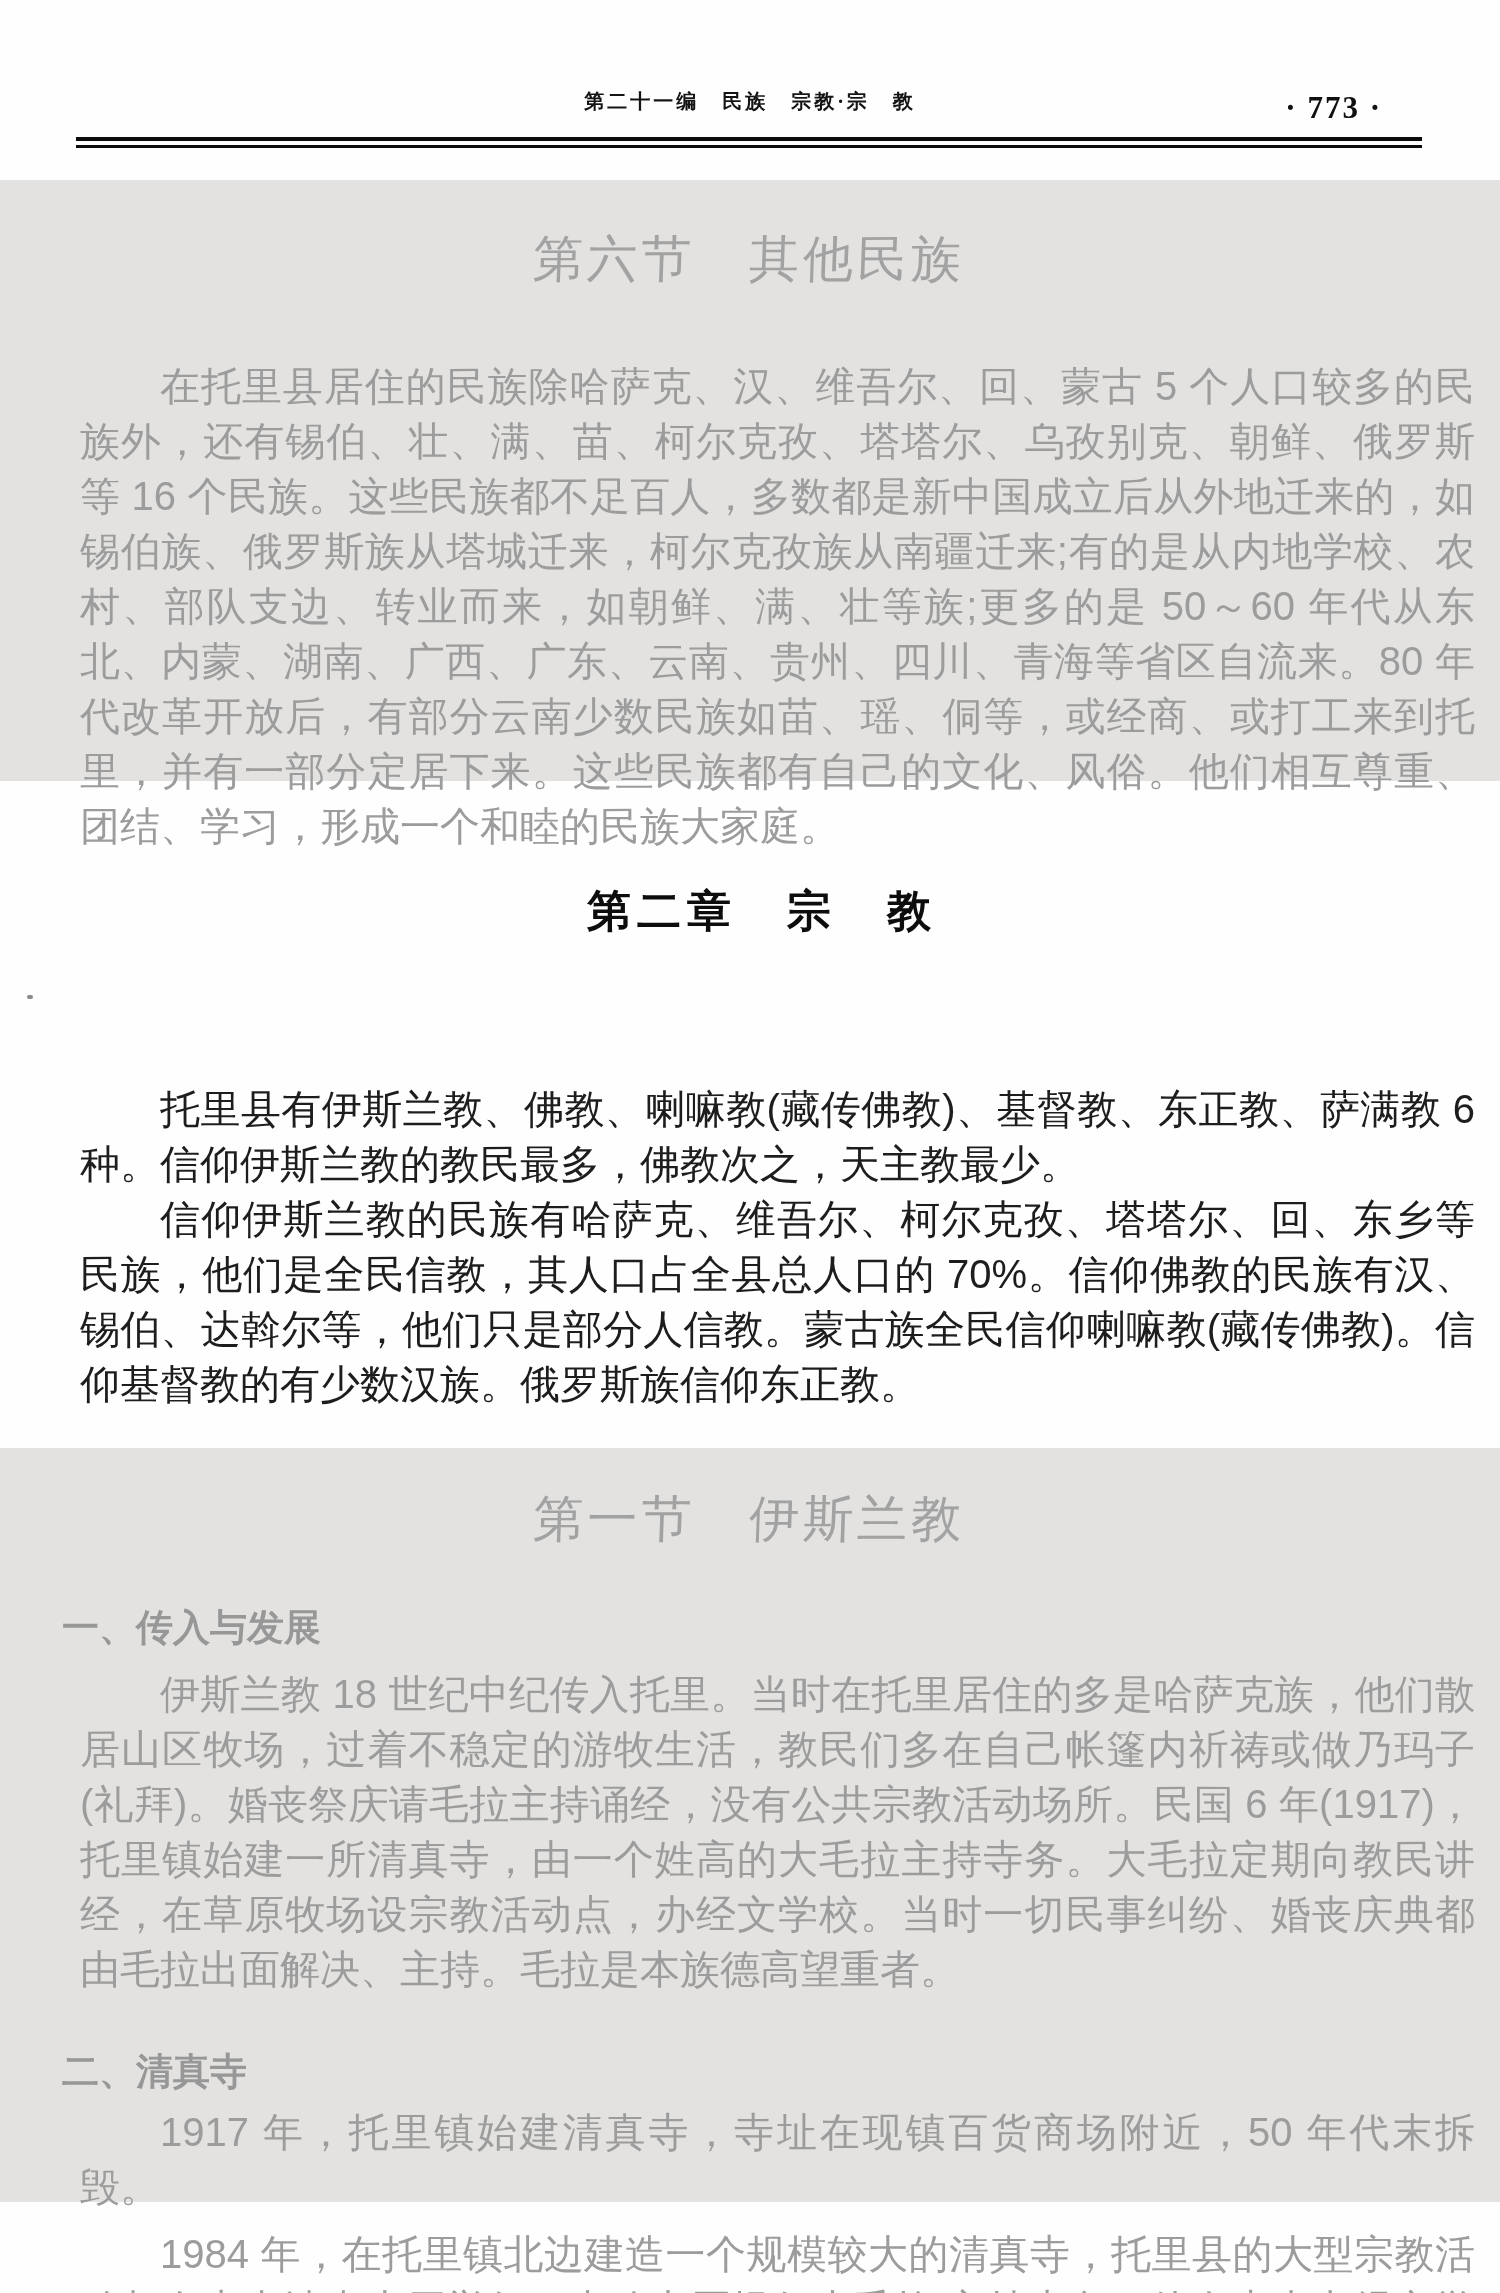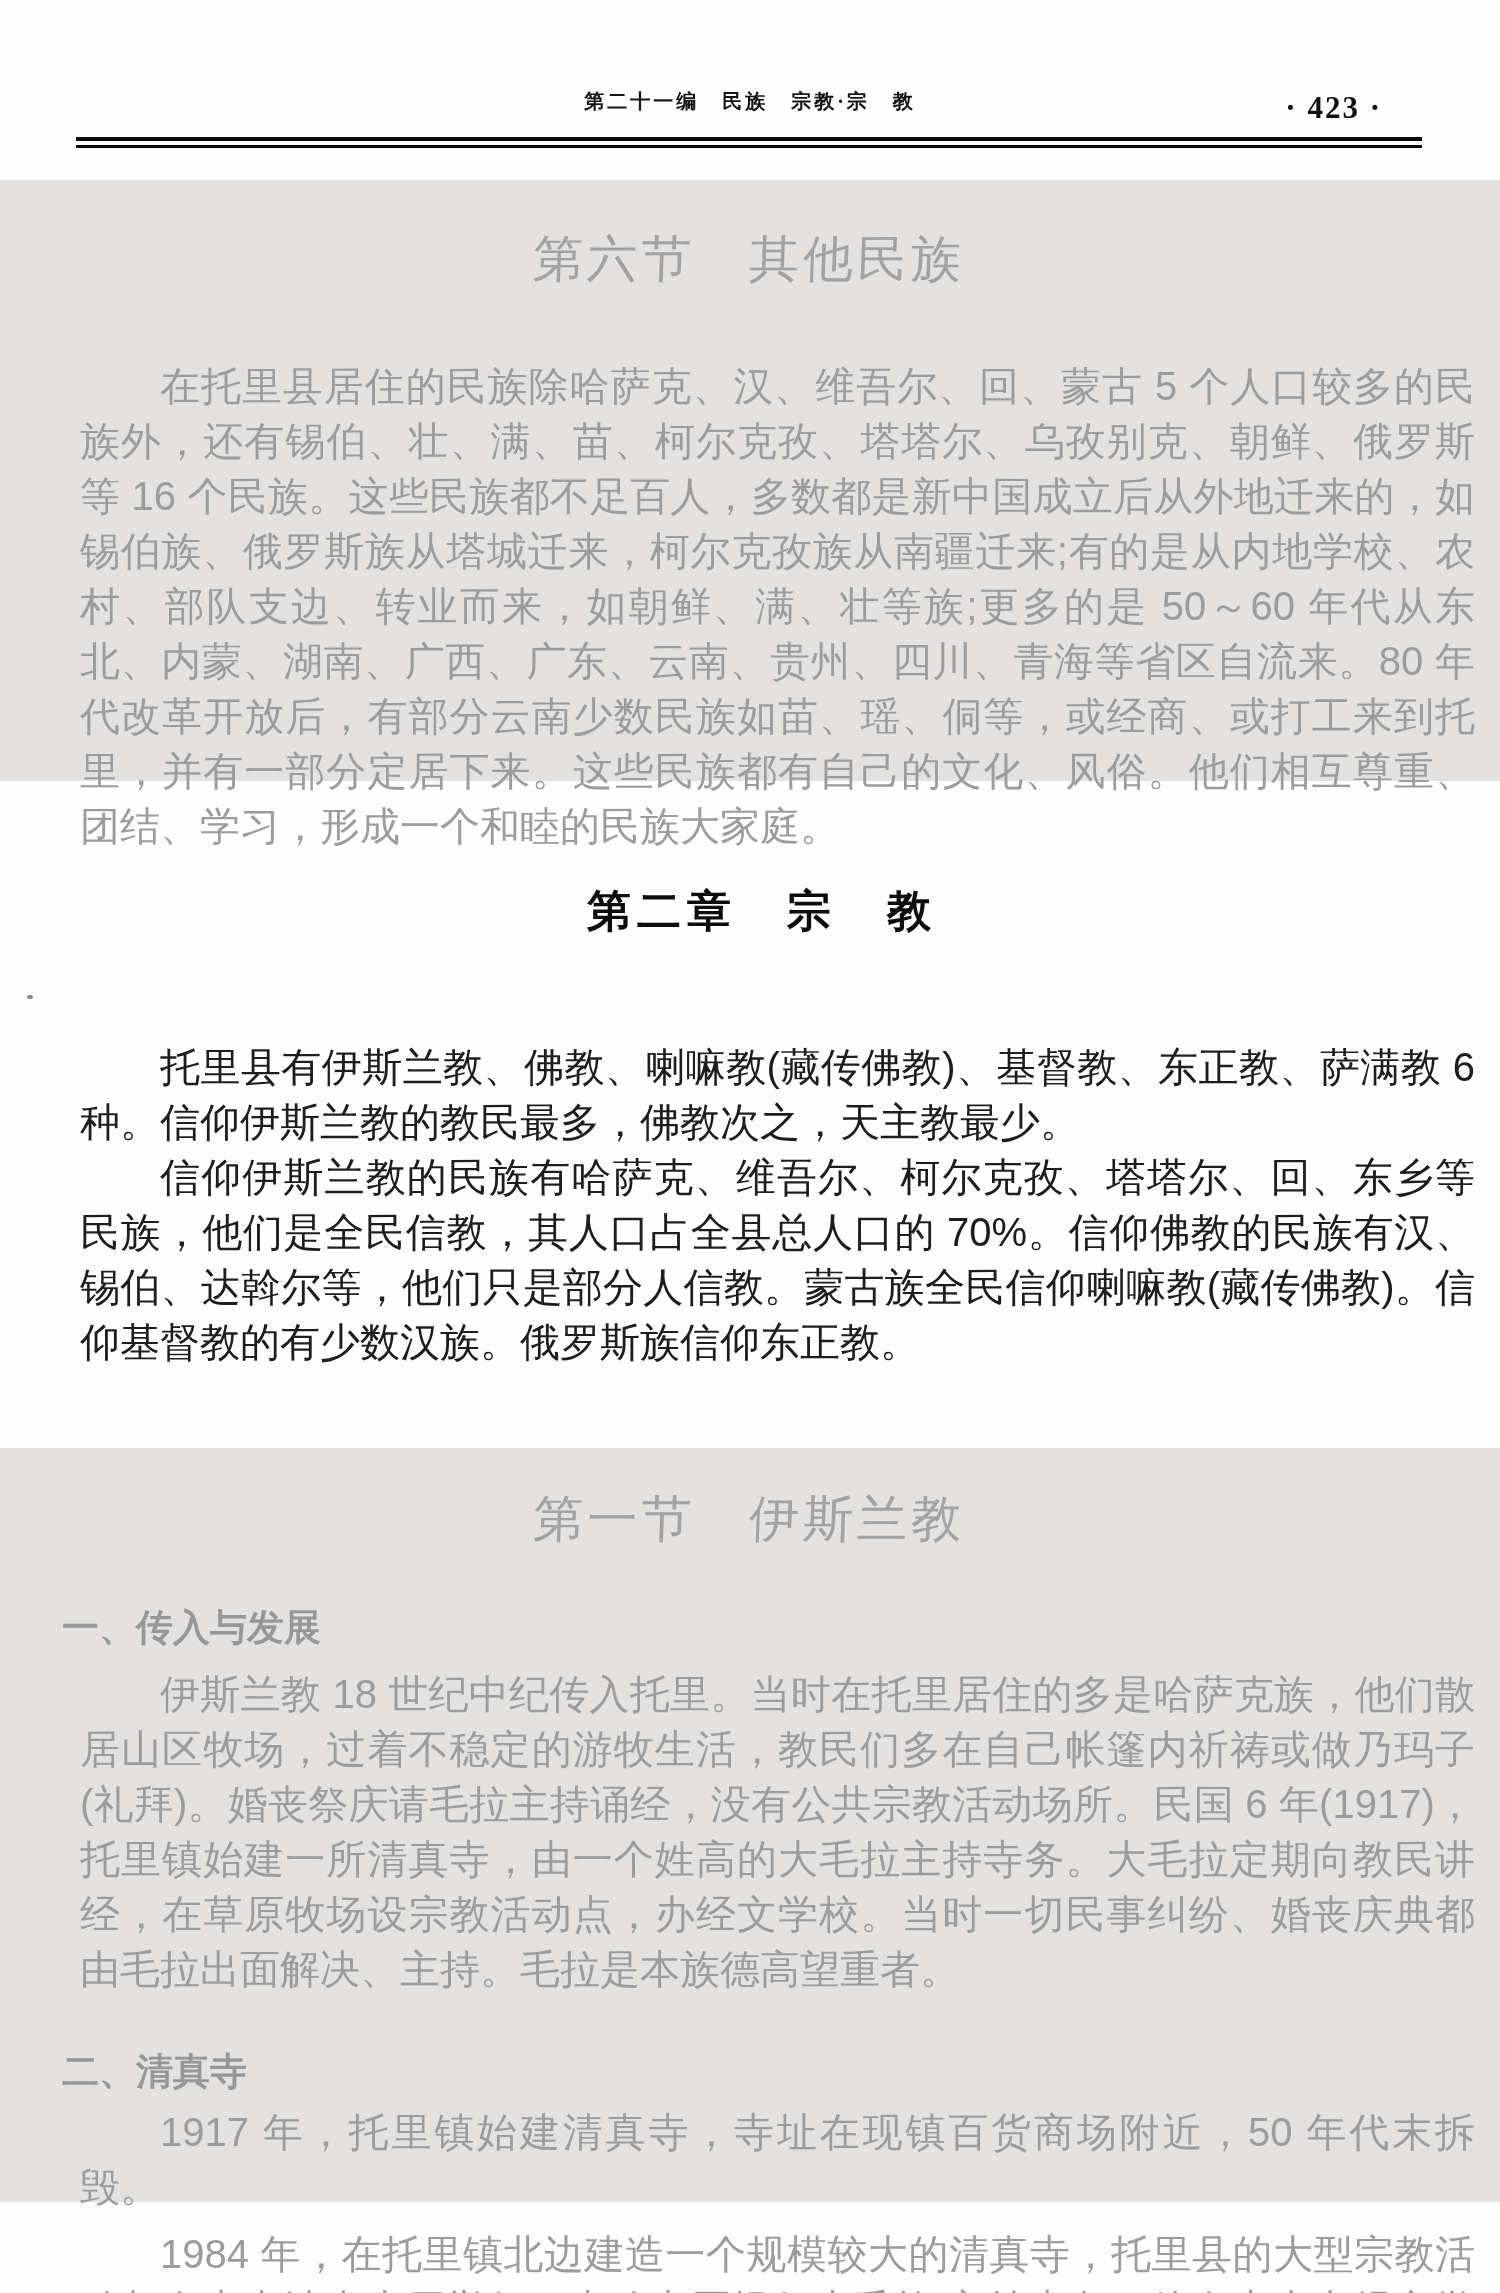--- a/index.html
+++ b/index.html
@@ -64,21 +64,21 @@
   .band-1 .body-para { margin-top:66px; }
 
   
   .chapter-title {
     position:absolute; top:870px; left:0; width:1500px;
     margin:12px; text-align:center;
     font-weight:bold; font-size:44px; letter-spacing:6px;
     color:#0d0d0d;
   }
   .chapter-body {
-    position:absolute; top:1040px; left:0; width:1500px;
+    position:absolute; top:1082px; left:0; width:1500px;
   }
 
   
   .sub-heading {
     margin:54px 0 0 0; padding-left:62px;
     font-size:37px; font-weight:bold; line-height:42px;
     color:#979797;
     font-family:Liberation Serif, serif;
   }
   .band-2 .body-para { margin-top:18px; }
@@ -88,21 +88,21 @@
     position:absolute; width:6px; height:4px; border-radius:2px;
     background:#8a8a8a;
   }
 </style>
 </head>
 <body>
 
 <div class="page">
 
   <div class="header-title">第二十一编　民族　宗教·宗　教</div>
-  <div class="page-number">· 423 ·</div>
+  <div class="page-number">· 773 ·</div>
   <div class="double-rule"></div>
 
   <div class="band band-1">
     <h2 class="section-title">第六节　其他民族</h2>
     <p class="body-para gray-ink">在托里县居住的民族除哈萨克、汉、维吾尔、回、蒙古 5 个人口较多的民族外，还有锡伯、壮、满、苗、柯尔克孜、塔塔尔、乌孜别克、朝鲜、俄罗斯等 16 个民族。这些民族都不足百人，多数都是新中国成立后从外地迁来的，如锡伯族、俄罗斯族从塔城迁来，柯尔克孜族从南疆迁来;有的是从内地学校、农村、部队支边、转业而来，如朝鲜、满、壮等族;更多的是 50～60 年代从东北、内蒙、湖南、广西、广东、云南、贵州、四川、青海等省区自流来。80 年代改革开放后，有部分云南少数民族如苗、瑶、侗等，或经商、或打工来到托里，并有一部分定居下来。这些民族都有自己的文化、风俗。他们相互尊重、团结、学习，形成一个和睦的民族大家庭。</p>
   </div>
 
   <h1 class="chapter-title">第二章　宗　教</h1>
   <div class="chapter-body">
     <p class="body-para black-ink">托里县有伊斯兰教、佛教、喇嘛教(藏传佛教)、基督教、东正教、萨满教 6 种。信仰伊斯兰教的教民最多，佛教次之，天主教最少。</p>

